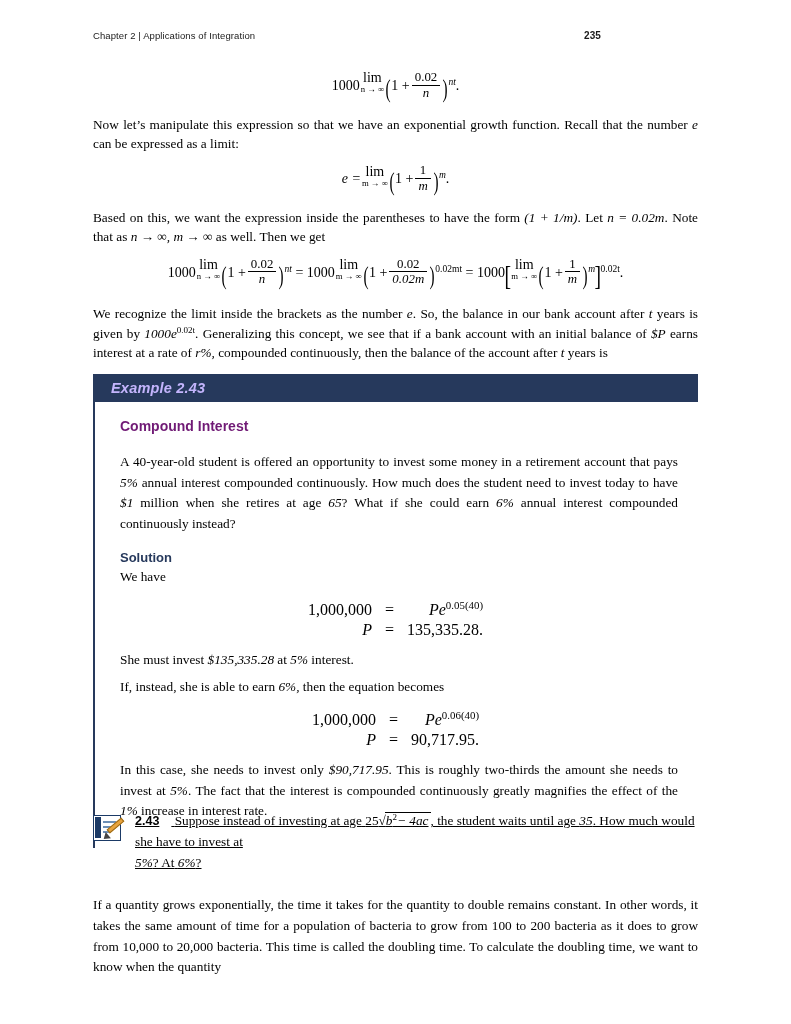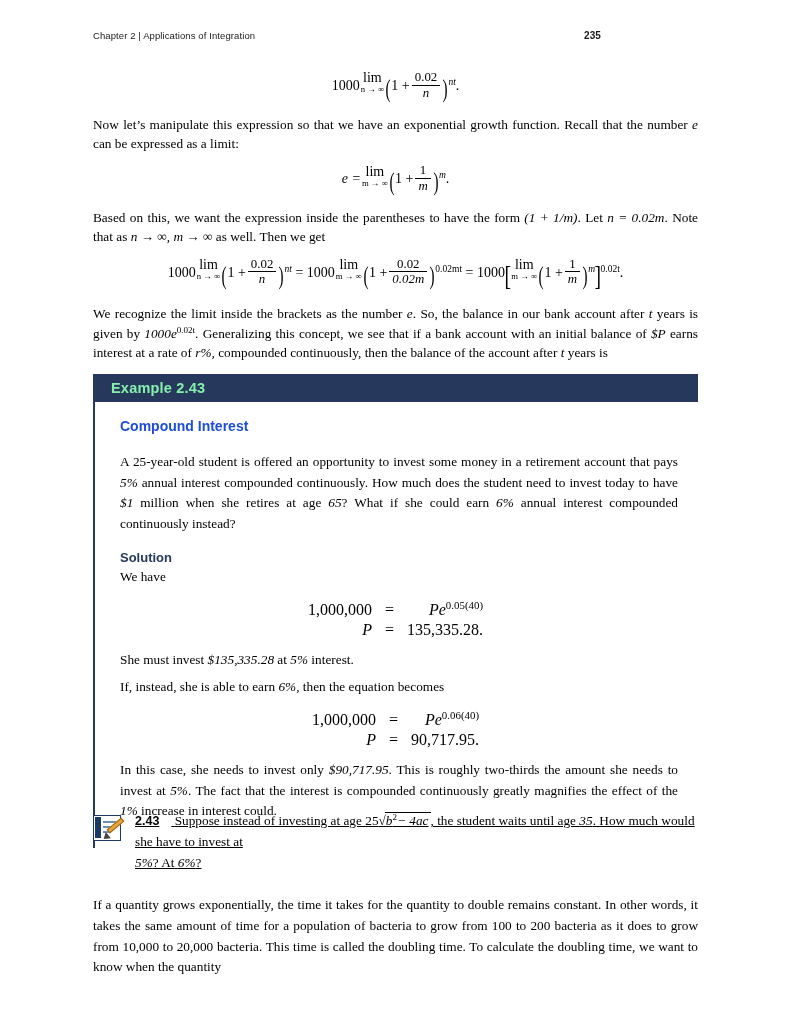--- a/index.html
+++ b/index.html
@@ -98,41 +98,42 @@
   }
   
   .example {
     position: absolute;
     left: 93px;
     top: 374px;
     width: 605px;
   }
   .example-header {
     background: #26395c;
-    color: #86efac;
+    color: #c4b5fd;
     height: 28px;
     display: flex;
     align-items: center;
     padding-left: 18px;
     font-family: "Liberation Sans", sans-serif;
     font-size: 14.5px;
     font-weight: bold;
     letter-spacing: .2px;
+    font-style: italic;
   }
   .example-body {
     border-left: 2px solid #26395c;
     padding: 16px 0 20px 25px;
     width: 578px;
     box-sizing: border-box;
   }
   .ex-title {
     font-family: "Liberation Sans", sans-serif;
     font-size: 14px;
     font-weight: bold;
-    color: #1d4ed8;
+    color: #701a75;
     margin: 0 0 18px 0;
   }
   .ex-text {
     font-size: 13.3px;
     line-height: 1.55;
     margin: 0 0 6px 0;
     width: 558px;
     text-align: justify;
   }
   .solution-label {
@@ -308,21 +309,21 @@
   </div>
 
   <div class="example">
     <div class="example-header">
       <span>Example 2.43</span>
     </div>
     <div class="example-body">
       <div class="ex-title">Compound Interest</div>
 
       <p class="ex-text">
-        <span>A 25-year-old student is offered an opportunity to invest some money in a retirement account that pays</span>
+        <span>A 40-year-old student is offered an opportunity to invest some money in a retirement account that pays</span>
         <span class="mi">5%</span>
         <span>annual interest compounded continuously. How much does the student need to invest today to have</span>
         <span class="mi">$1</span>
         <span>million when she retires at age</span>
         <span class="mi">65</span><span>? What if she could earn</span>
         <span class="mi">6%</span>
         <span>annual interest compounded continuously instead?</span>
       </p>
 
       <div class="solution-label">Solution</div>
@@ -374,21 +375,21 @@
           </tr>
         </tbody>
           </table>
       </div>
 
       <p class="ex-text">
         <span>In this case, she needs to invest only</span>
         <span class="mi">$90,717.95</span><span>. This is roughly two-thirds the amount she needs to invest at</span>
         <span class="mi">5%</span><span>. The fact that the interest is compounded continuously greatly magnifies the effect of the</span>
         <span class="mi">1%</span>
-        <span>increase in interest could.</span>
+        <span>increase in interest rate.</span>
       </p>
     </div>
   </div>
 
   <div class="checkpoint">
     <div class="cp-icon">
       <div class="sheet"></div>
       <div class="stripe"></div>
       <div class="line l1"></div>
       <div class="line l2"></div>

